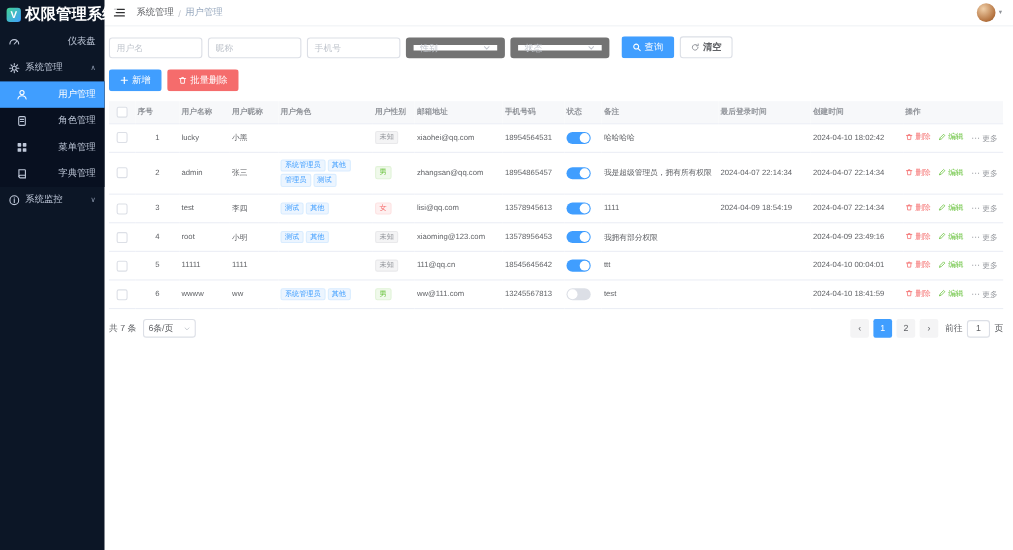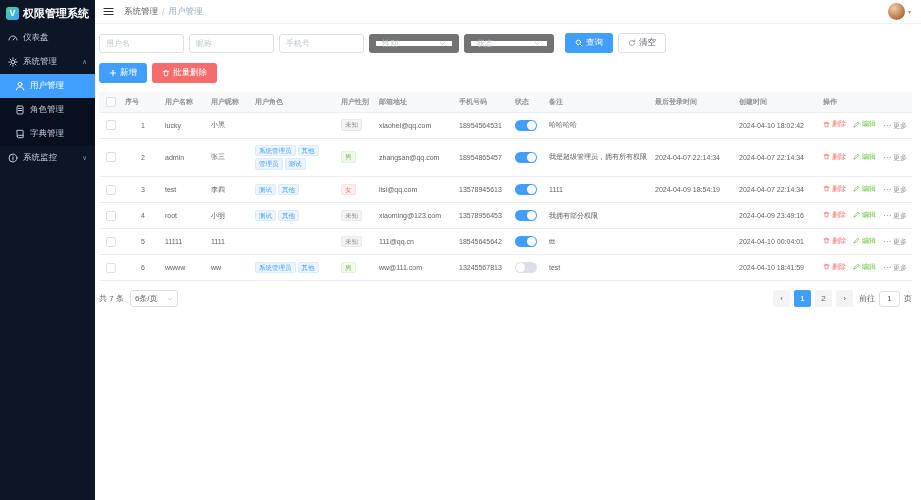--- a/index.html
+++ b/index.html
@@ -4,22 +4,22 @@
 <style>
   * { box-sizing: border-box; margin: 0; padding: 0; }
   html, body { width: 921px; height: 500px; }
   body { font-family: "Liberation Sans", "DejaVu Sans", sans-serif; background: #fff; position: relative; overflow: hidden; color: #606266; }
   svg { display: block; }
 
   
   .sidebar { position: absolute; left: 0; top: 0; width: 95px; height: 500px; background: #0c1626; z-index: 2; }
   .logo { height: 26px; display: flex; align-items: center; gap: 4px; padding: 0 6px; }
   .logo-icon { width: 13px; height: 13px; border-radius: 3px; background: linear-gradient(135deg, #42d392, #409eff); color: #fff; font-size: 9px; font-weight: bold; display: flex; align-items: center; justify-content: center; flex: 0 0 auto; }
-  .logo-text { color: #fff; font-size: 11px; font-weight: bold; white-space: nowrap; }
-  .menu-item { height: 24px; display: flex; align-items: center; gap: 5px; padding: 0 8px; font-size: 8.5px; color: #bfc8d9; cursor: pointer; white-space: nowrap; }
+  .logo-text { color: #fff; font-size: 14px; font-weight: bold; white-space: nowrap; }
+  .menu-item { height: 24px; display: flex; align-items: center; gap: 5px; padding: 0 8px; font-size: 8.5px; color: #bfc8d9; cursor: pointer; white-space: nowrap; justify-content: space-between; }
   .menu-item .mi-icon { flex: 0 0 auto; display: flex; }
   .menu-item .caret { margin-left: auto; font-size: 6.5px; color: #8f9bb0; }
   .submenu { background: #081020; }
   .submenu .menu-item { padding-left: 15px; }
   .menu-item.active { background: #409eff; color: #fff; }
 
   
   .topbar { position: absolute; left: 95px; right: 0; top: 0; height: 24px; background: #fff; border-bottom: 1px solid #f0f2f5; display: flex; align-items: center; padding: 0 10px 0 8px; }
   .hamburger { color: #303133; cursor: pointer; display: flex; }
   .breadcrumb { margin-left: 10px; font-size: 8.5px; display: flex; gap: 4px; align-items: center; }
@@ -32,21 +32,21 @@
 
   
   .main { position: absolute; left: 95px; top: 24px; right: 0; padding: 9px 9px 0 4px; }
 
   .filters { display: flex; align-items: center; gap: 5px; }
   .input { height: 19px; width: 85px; border: 1px solid #dcdfe6; border-radius: 3px; font-size: 8px; padding: 0 6px; color: #606266; outline: none; font-family: inherit; }
   .input::placeholder { color: #bfc4cc; }
   .select { width: 90px; height: 19px; border: 7px solid #737373; border-radius: 3px; display: flex; align-items: center; justify-content: space-between; padding: 0 6px; font-size: 8px; color: #bfc4cc; background: #fff; cursor: pointer; }
   .btn { height: 20px; border-radius: 3px; font-size: 8.5px; display: inline-flex; align-items: center; gap: 3px; padding: 0 9px; border: 1px solid transparent; cursor: pointer; font-family: inherit; }
   .btn-primary { background: #409eff; color: #fff; }
-  .btn-plain { background: #fff; border-color: #dcdfe6; color: #606266; }
+  .btn-plain { background: #fff; border-color: #dcdfe6; color: #606266; font-weight: bold; }
   .btn-danger { background: #f56c6c; color: #fff; }
   .search-btn { margin-left: 6px; }
 
   .toolbar { margin: 10px 0 9px; display: flex; gap: 5px; }
 
   
   table { width: 100%; border-collapse: collapse; table-layout: fixed; }
   thead th { background: #f7f8fa; color: #909399; font-size: 7px; font-weight: bold; text-align: left; height: 20px; padding: 0 2px; border-bottom: 1px solid #ebeef5; white-space: nowrap; overflow: hidden; }
   tbody td { font-size: 7px; color: #606266; padding: 5px 2px; height: 26px; border-bottom: 1px solid #ebeef5; vertical-align: middle; white-space: nowrap; overflow: hidden; }
   td.roles-cell { white-space: normal; line-height: 1.5; }
@@ -122,20 +122,31 @@
     </div>
     <div class="menu-item">
       <span class="mi-icon">
         <svg width="10" height="10" viewBox="0 0 10 10" fill="none" stroke="currentColor" stroke-width="1" stroke-linecap="round">
             <rect x="2" y="1" width="6" height="8" rx="1"></rect>
             <line x1="3.5" y1="3.5" x2="6.5" y2="3.5"></line>
             <line x1="3.5" y1="5.5" x2="6.5" y2="5.5"></line>
           </svg>
       </span>
       <span>角色管理</span>
+    </div>
+    <div class="menu-item">
+      <span class="mi-icon">
+        <svg width="10" height="10" viewBox="0 0 10 10" fill="currentColor">
+            <rect x="1" y="1" width="3.3" height="3.3" rx=".6"></rect>
+            <rect x="5.7" y="1" width="3.3" height="3.3" rx=".6"></rect>
+            <rect x="1" y="5.7" width="3.3" height="3.3" rx=".6"></rect>
+            <rect x="5.7" y="5.7" width="3.3" height="3.3" rx=".6"></rect>
+          </svg>
+      </span>
+      <span>菜单管理</span>
     </div>
     <div class="menu-item">
       <span class="mi-icon">
         <svg width="10" height="10" viewBox="0 0 10 10" fill="none" stroke="currentColor" stroke-width="1" stroke-linecap="round">
             <path d="M2.2 1.3h5.3a.6.6 0 0 1 .6.6v6.8H3.4a1.2 1.2 0 0 1-1.2-1.2z"></path>
             <path d="M2.2 7.5a1.2 1.2 0 0 1 1.2-1.2h4.7"></path>
           </svg>
       </span>
       <span>字典管理</span>
     </div>

